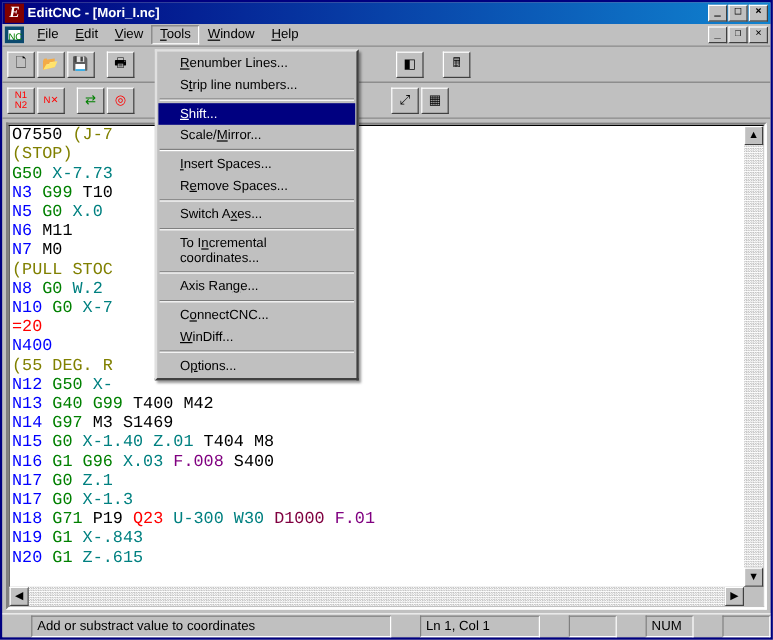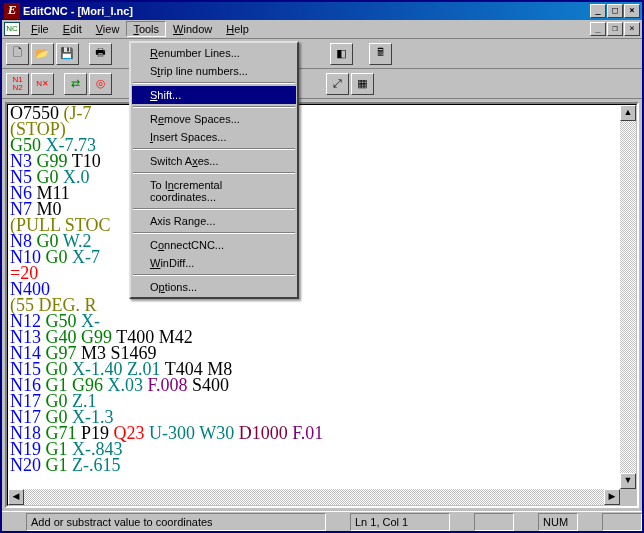--- a/index.html
+++ b/index.html
@@ -4,34 +4,34 @@
 <style>
   * { box-sizing: border-box; margin: 0; padding: 0; }
   body { font-family: "MS Sans Serif", Tahoma, sans-serif; font-size: 11px; background: #000080; width: 644px; height: 533px; overflow: hidden; }
   .outer { border: 2px solid #000080; width: 644px; height: 533px; position: relative; background: #c0c0c0; }
   .titlebar { background: linear-gradient(to right, #000080, #1084d0); height: 18px; display: flex; align-items: center; padding: 0 2px; color: #fff; font-weight: bold; font-size: 11px; }
   .titlebar .icon { width: 16px; height: 16px; background: #800000; display: inline-block; margin-right: 3px; font-style: italic; text-align: center; line-height: 14px; font-family: serif; font-size: 13px;}
   .titlebar .spacer { flex: 1; }
   .winbtns { display: flex; gap: 0; }
   .winbtn { width: 16px; height: 14px; background: #c0c0c0; border: 1px solid; border-color: #fff #404040 #404040 #fff; font-family: Marlett, monospace; font-size: 9px; text-align: center; line-height: 11px; margin-left: 1px; color:#000; }
   .menubar { background: #c0c0c0; height: 19px; display: flex; align-items: center; padding: 1px 2px; border-bottom: 1px solid #808080; }
-  .menubar .mdi-icon { width: 16px; height: 14px; background: #fff; border: 1px solid #0c4a6e; margin-right: 4px; font-size:8px; text-align:center; line-height:12px; color:#008000;}
+  .menubar .mdi-icon { width: 16px; height: 14px; background: #fff; border: 3px solid #0c4a6e; margin-right: 4px; font-size:8px; text-align:center; line-height:12px; color:#008000;}
   .menuitem { padding: 2px 7px; cursor: default; }
   .menuitem u { text-decoration: underline; }
   .menuitem.open { background: #c0c0c0; border: 1px solid; border-color: #808080 #fff #fff #808080; padding: 1px 6px; }
   .mdi-btns { margin-left: auto; display:flex; }
   .toolbar { background: #c0c0c0; padding: 3px 4px; display: flex; gap: 2px; border-bottom: 1px solid #808080; position:relative; height:30px; align-items:center;}
   .toolbar2 { background: #c0c0c0; padding: 3px 4px; display: flex; gap: 2px; border-bottom: 1px solid #808080; height:30px; align-items:center;}
   .tbtn { width: 23px; height: 22px; background: #c0c0c0; border: 1px solid; border-color: #fff #404040 #404040 #fff; display:flex;align-items:center;justify-content:center; font-size:11px;}
   .tsep { width: 6px; }
   .tsep-big { width: 12px; }
   .editor-area { position: relative; background: #c0c0c0; height: calc(100% - 18px - 19px - 30px - 30px - 20px); padding: 3px;}
   .editor { background: #fff; border: 2px solid; border-color: #808080 #fff #fff #808080; height: 100%; position: relative; overflow:hidden;}
   .editor-inner { border: 1px solid; border-color: #000 #c0c0c0 #c0c0c0 #000; height:100%; position:relative;}
-  .code { font-family: Liberation Serif, serif; font-size: 18px; line-height: 16px; padding: 0 2px; white-space: pre; }
+  .code { font-family: Liberation Mono, monospace; font-size: 14px; line-height: 16px; padding: 0 2px; white-space: pre; }
   .vscroll { position: absolute; right: 0; top: 0; width: 16px; height: calc(100% - 16px); background: #c0c0c0; border-left:0;}
   .hscroll { position: absolute; left: 0; bottom: 0; height: 16px; width: calc(100% - 16px); background: #c0c0c0;}
   .sbtn { width: 16px; height: 16px; background: #c0c0c0; border: 1px solid; border-color: #fff #404040 #404040 #fff; text-align:center; line-height:13px; font-size:9px; color:#000;}
   .scorner { position:absolute; right:0; bottom:0; width:16px; height:16px; background:#c0c0c0;}
   .strack { background: repeating-conic-gradient(#c0c0c0 0% 25%, #fff 0% 50%) 50% / 2px 2px;}
   .vscroll .strack { height: calc(100% - 32px);}
   .hscroll .strack { width: calc(100% - 32px); height:16px; display:inline-block; vertical-align:top;}
   .hscroll { display:flex; }
   .statusbar { height: 20px; background: #c0c0c0; border-top: 1px solid #fff; display:flex; font-size:11px; align-items:center;}
   .statuscell { border: 1px solid; border-color: #808080 #fff #fff #808080; height:18px; padding: 1px 4px; display:flex; align-items:center;margin-left:24px;}
@@ -122,23 +122,24 @@
     <div class="statuscell" style="width:40px"></div>
     <div class="statuscell" style="width:40px">NUM</div>
     <div class="statuscell" style="width:40px"></div>
   </div>
 
   <div class="dropdown">
     <div class="dd-item"><u>R</u>enumber Lines...</div>
     <div class="dd-item">S<u>t</u>rip line numbers...</div>
     <div class="dd-sep"></div>
     <div class="dd-item hl"><u>S</u>hift...</div>
+    <div class="dd-item">Scale/<u>M</u>irror...</div>
     <div class="dd-sep"></div>
+    <div class="dd-item"><u>I</u>nsert Spaces...</div>
     <div class="dd-item">R<u>e</u>move Spaces...</div>
-    <div class="dd-item"><u>I</u>nsert Spaces...</div>
     <div class="dd-sep"></div>
     <div class="dd-item">Switch A<u>x</u>es...</div>
     <div class="dd-sep"></div>
     <div class="dd-item">To I<u>n</u>cremental coordinates...</div>
     <div class="dd-sep"></div>
     <div class="dd-item">Axis Ran<u>g</u>e...</div>
     <div class="dd-sep"></div>
     <div class="dd-item">C<u>o</u>nnectCNC...</div>
     <div class="dd-item"><u>W</u>inDiff...</div>
     <div class="dd-sep"></div>

